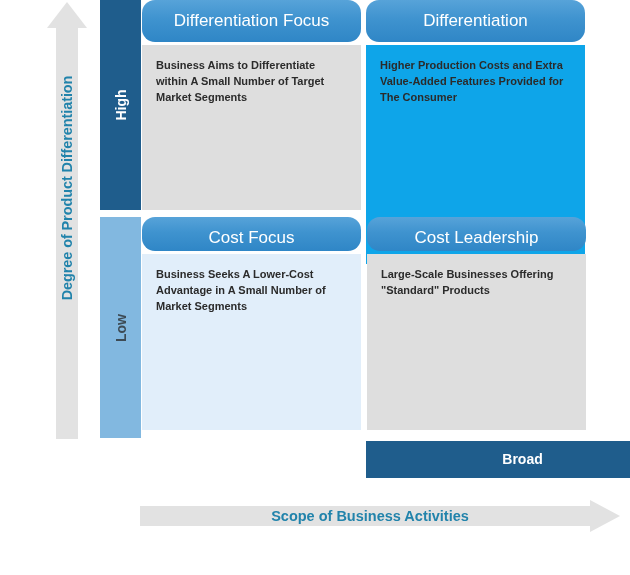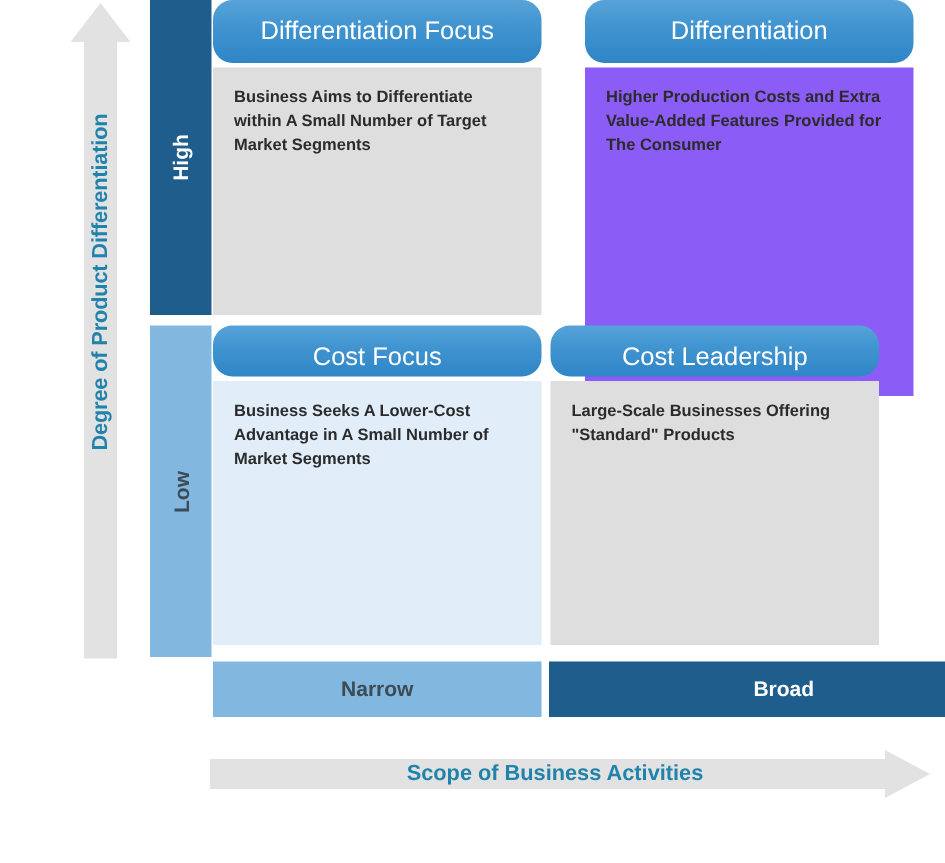--- a/index.html
+++ b/index.html
@@ -127,21 +127,21 @@
     background: #82b8e0;
   }
   .side-band.low .txt { color: #3d4b55; }
 
   
   .quad {
     position: absolute;
     width: 219px;
   }
   .quad.tl { left: 142px; top: 0px;   height: 210px; }
-  .quad.tr { left: 366px; top: 0px;   height: 264px; margin-left: 24px; }
+  .quad.tr { left: 366px; top: 0px;   height: 264px; }
   .quad.bl { left: 142px; top: 217px; height: 221px; }
   .quad.br { left: 348px; top: 217px; height: 221px; margin-left: 19px; }
 
   .quad .qhead {
     height: 42px;
     line-height: 42px;
     text-align: center;
     color: #ffffff;
     font-size: 17px;
     font-weight: normal;
@@ -156,21 +156,21 @@
     height: calc(100% - 45px);
     margin-top: 3px;
     padding: 13px 14px 0 14px;
     box-sizing: border-box;
     font-size: 11px;
     font-weight: bold;
     line-height: 1.45;
     color: #2b2b2b;
   }
   .quad.tl .qbody { background: #dedede; }
-  .quad.tr .qbody { background: #8b5cf6; }
+  .quad.tr .qbody { background: #0ea5e9; }
   .quad.bl .qbody { background: #e1eefa; }
   .quad.br .qbody { background: #dedede; }
 
   
   .bot-band {
     position: absolute;
     top: 441px;
     width: 219px;
     height: 37px;
     line-height: 37px;
@@ -221,21 +221,20 @@
   <div class="quad bl">
     <div class="qhead">Cost Focus</div>
     <div class="qbody">Business Seeks A Lower-Cost Advantage in A Small Number of Market Segments</div>
   </div>
 
   <div class="quad br">
     <div class="qhead">Cost Leadership</div>
     <div class="qbody">Large-Scale Businesses Offering "Standard" Products</div>
   </div>
 
-  <div class="bot-band narrow">Narrow</div>
   <div class="bot-band broad">Broad</div>
 
   <div class="h-arrow">
     <div class="shaft"></div>
     <div class="head"></div>
     <div class="h-label">Scope of Business Activities</div>
   </div>
 
 </div>
 

